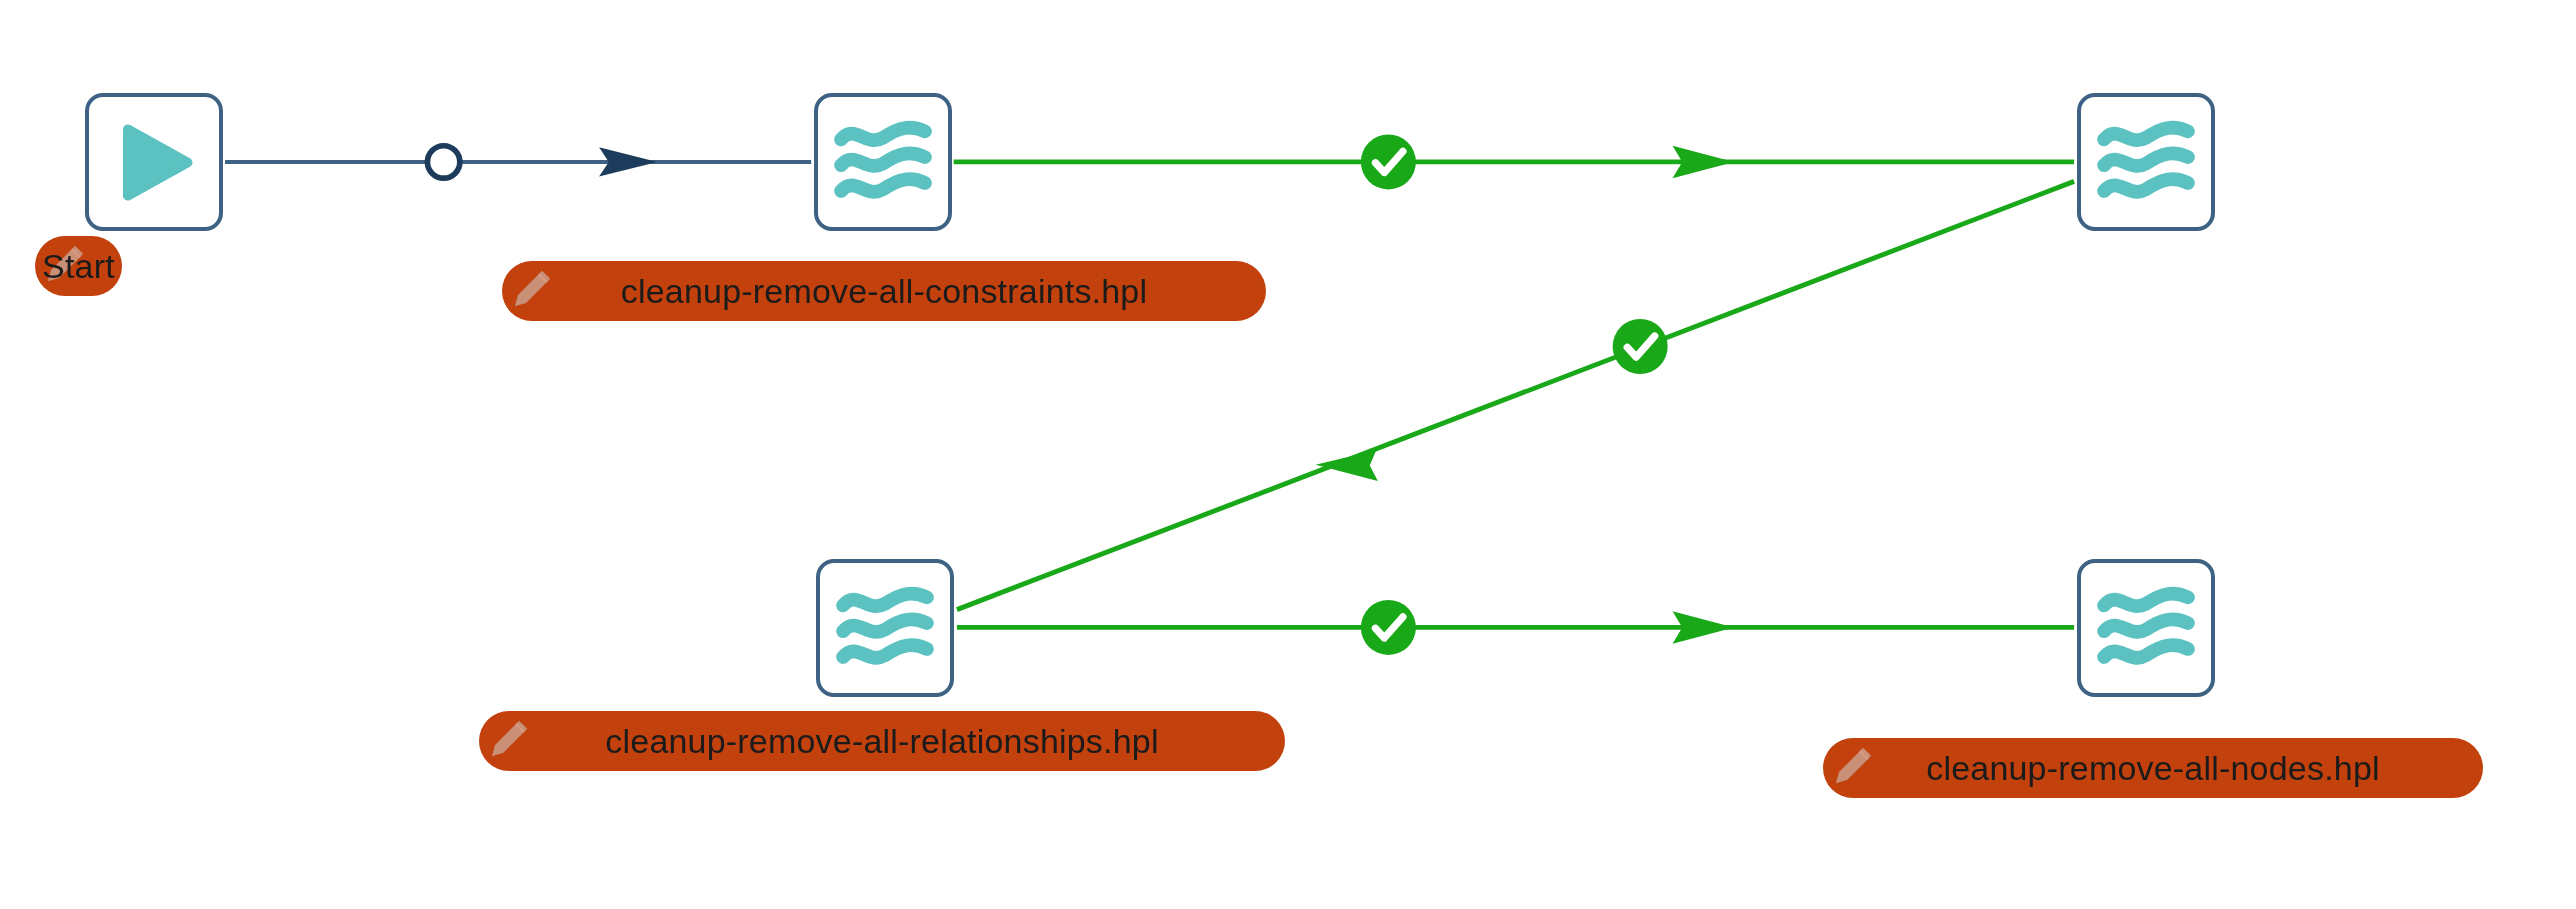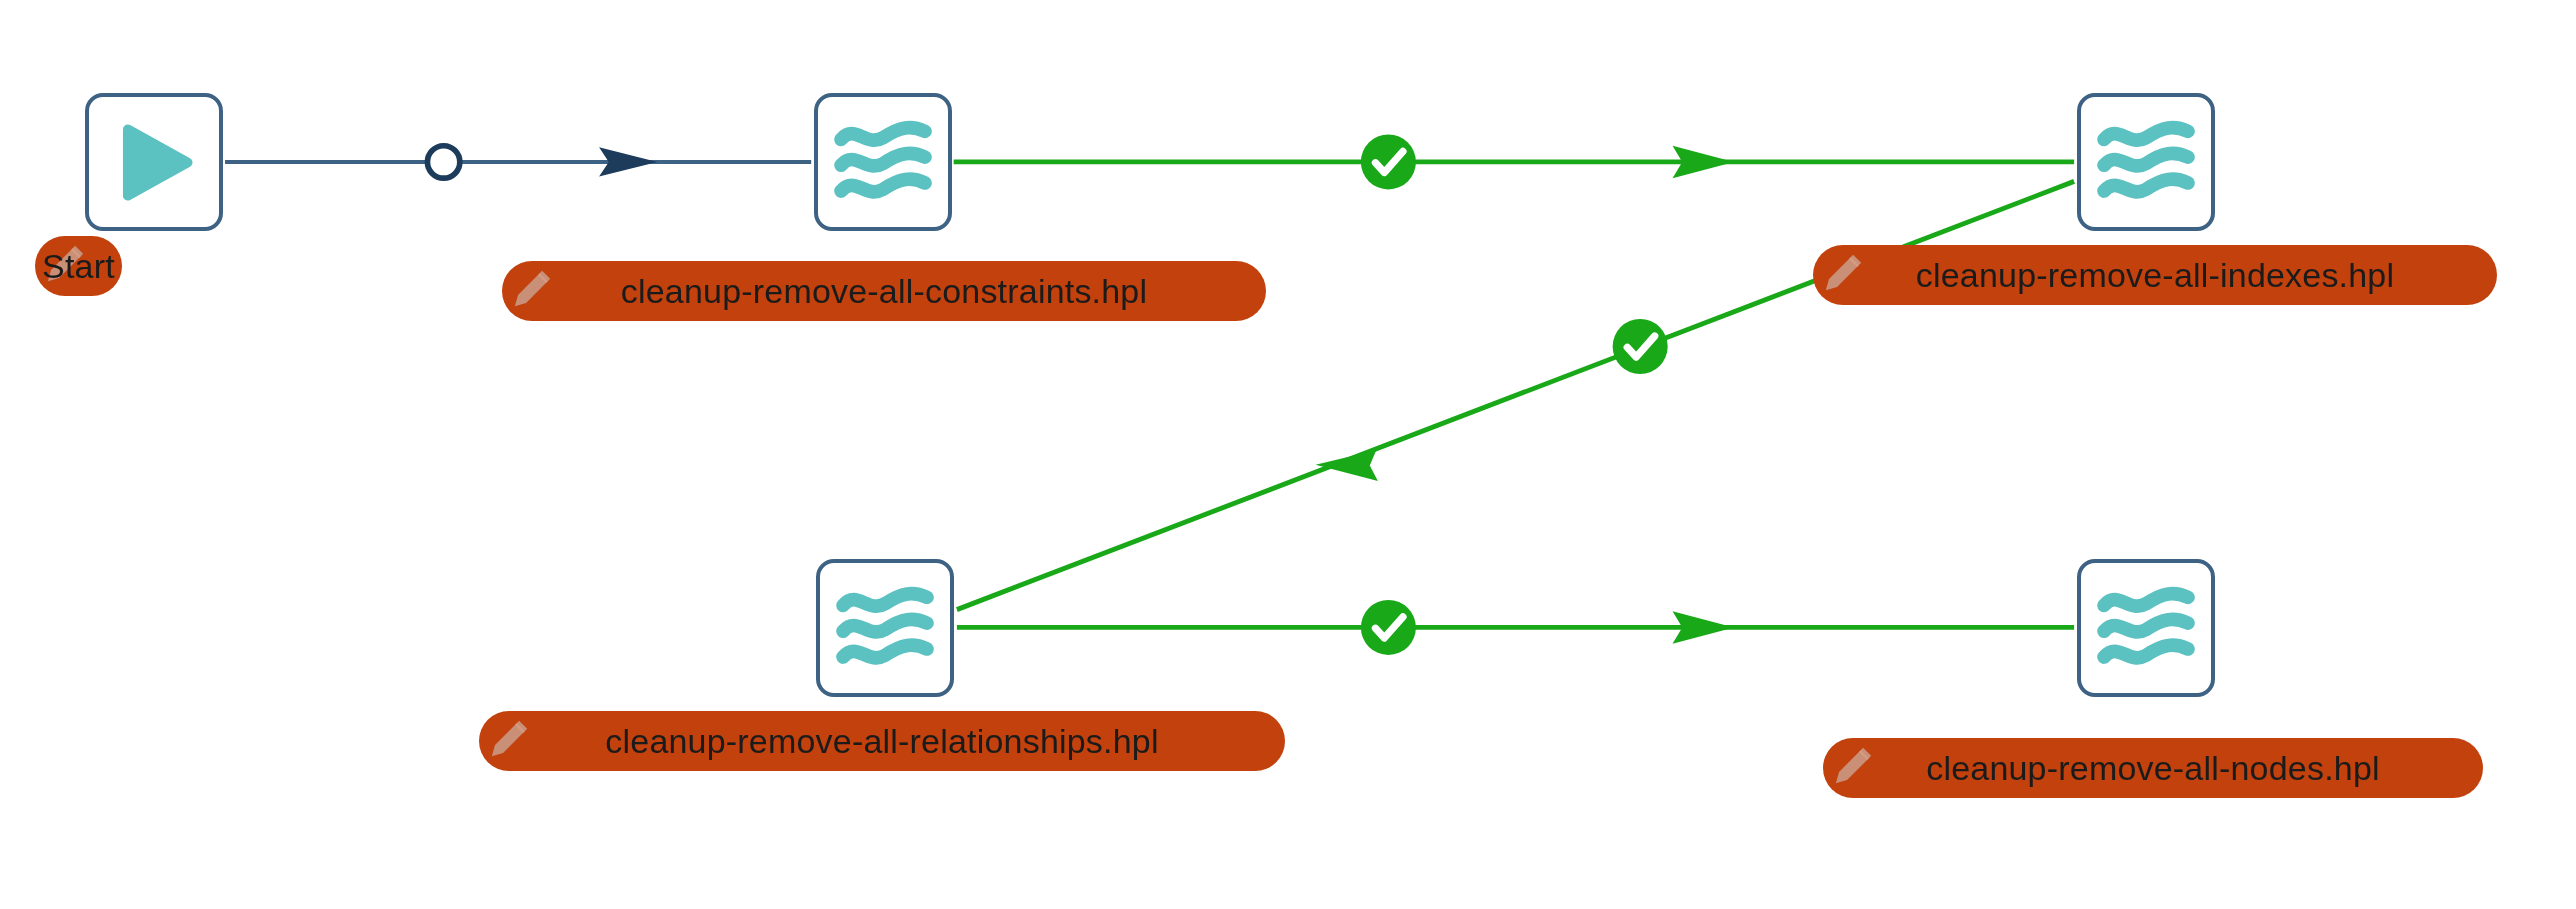--- a/index.html
+++ b/index.html
@@ -138,27 +138,20 @@
 
   <div class="node" style="left:2077px; top:93px;">
     <svg width="100" height="94" viewBox="0 0 124 116">
       <g fill="none" stroke="#5bc2c1" stroke-width="17" stroke-linecap="round">
         <path d="M 10 30 C 27 10, 41 40, 62 28 C 83 14, 97 12, 114 20"></path>
         <path d="M 10 62 C 27 42, 41 72, 62 60 C 83 46, 97 44, 114 52"></path>
         <path d="M 10 94 C 27 74, 41 104, 62 92 C 83 78, 97 76, 114 84"></path>
       </g>
     </svg>
   </div>
-  <div class="label-pill" style="left:1813px; top:245px; width:684px;">
-    <svg class="pencil-icon" viewBox="0 0 56 56">
-      <path d="M 40 6 L 50 16 L 20 46 L 6 50 L 10 36 Z" fill="#cfcfcf"></path>
-      <path d="M 36 10 L 46 20" stroke="#e4e4e4" stroke-width="3" fill="none"></path>
-    </svg>
-    <span class="pill-text">cleanup-remove-all-indexes.hpl</span>
-  </div>
 
   <div class="node" style="left:816px; top:559px;">
     <svg width="100" height="94" viewBox="0 0 124 116">
       <g fill="none" stroke="#5bc2c1" stroke-width="17" stroke-linecap="round">
         <path d="M 10 30 C 27 10, 41 40, 62 28 C 83 14, 97 12, 114 20"></path>
         <path d="M 10 62 C 27 42, 41 72, 62 60 C 83 46, 97 44, 114 52"></path>
         <path d="M 10 94 C 27 74, 41 104, 62 92 C 83 78, 97 76, 114 84"></path>
       </g>
     </svg>
   </div>

